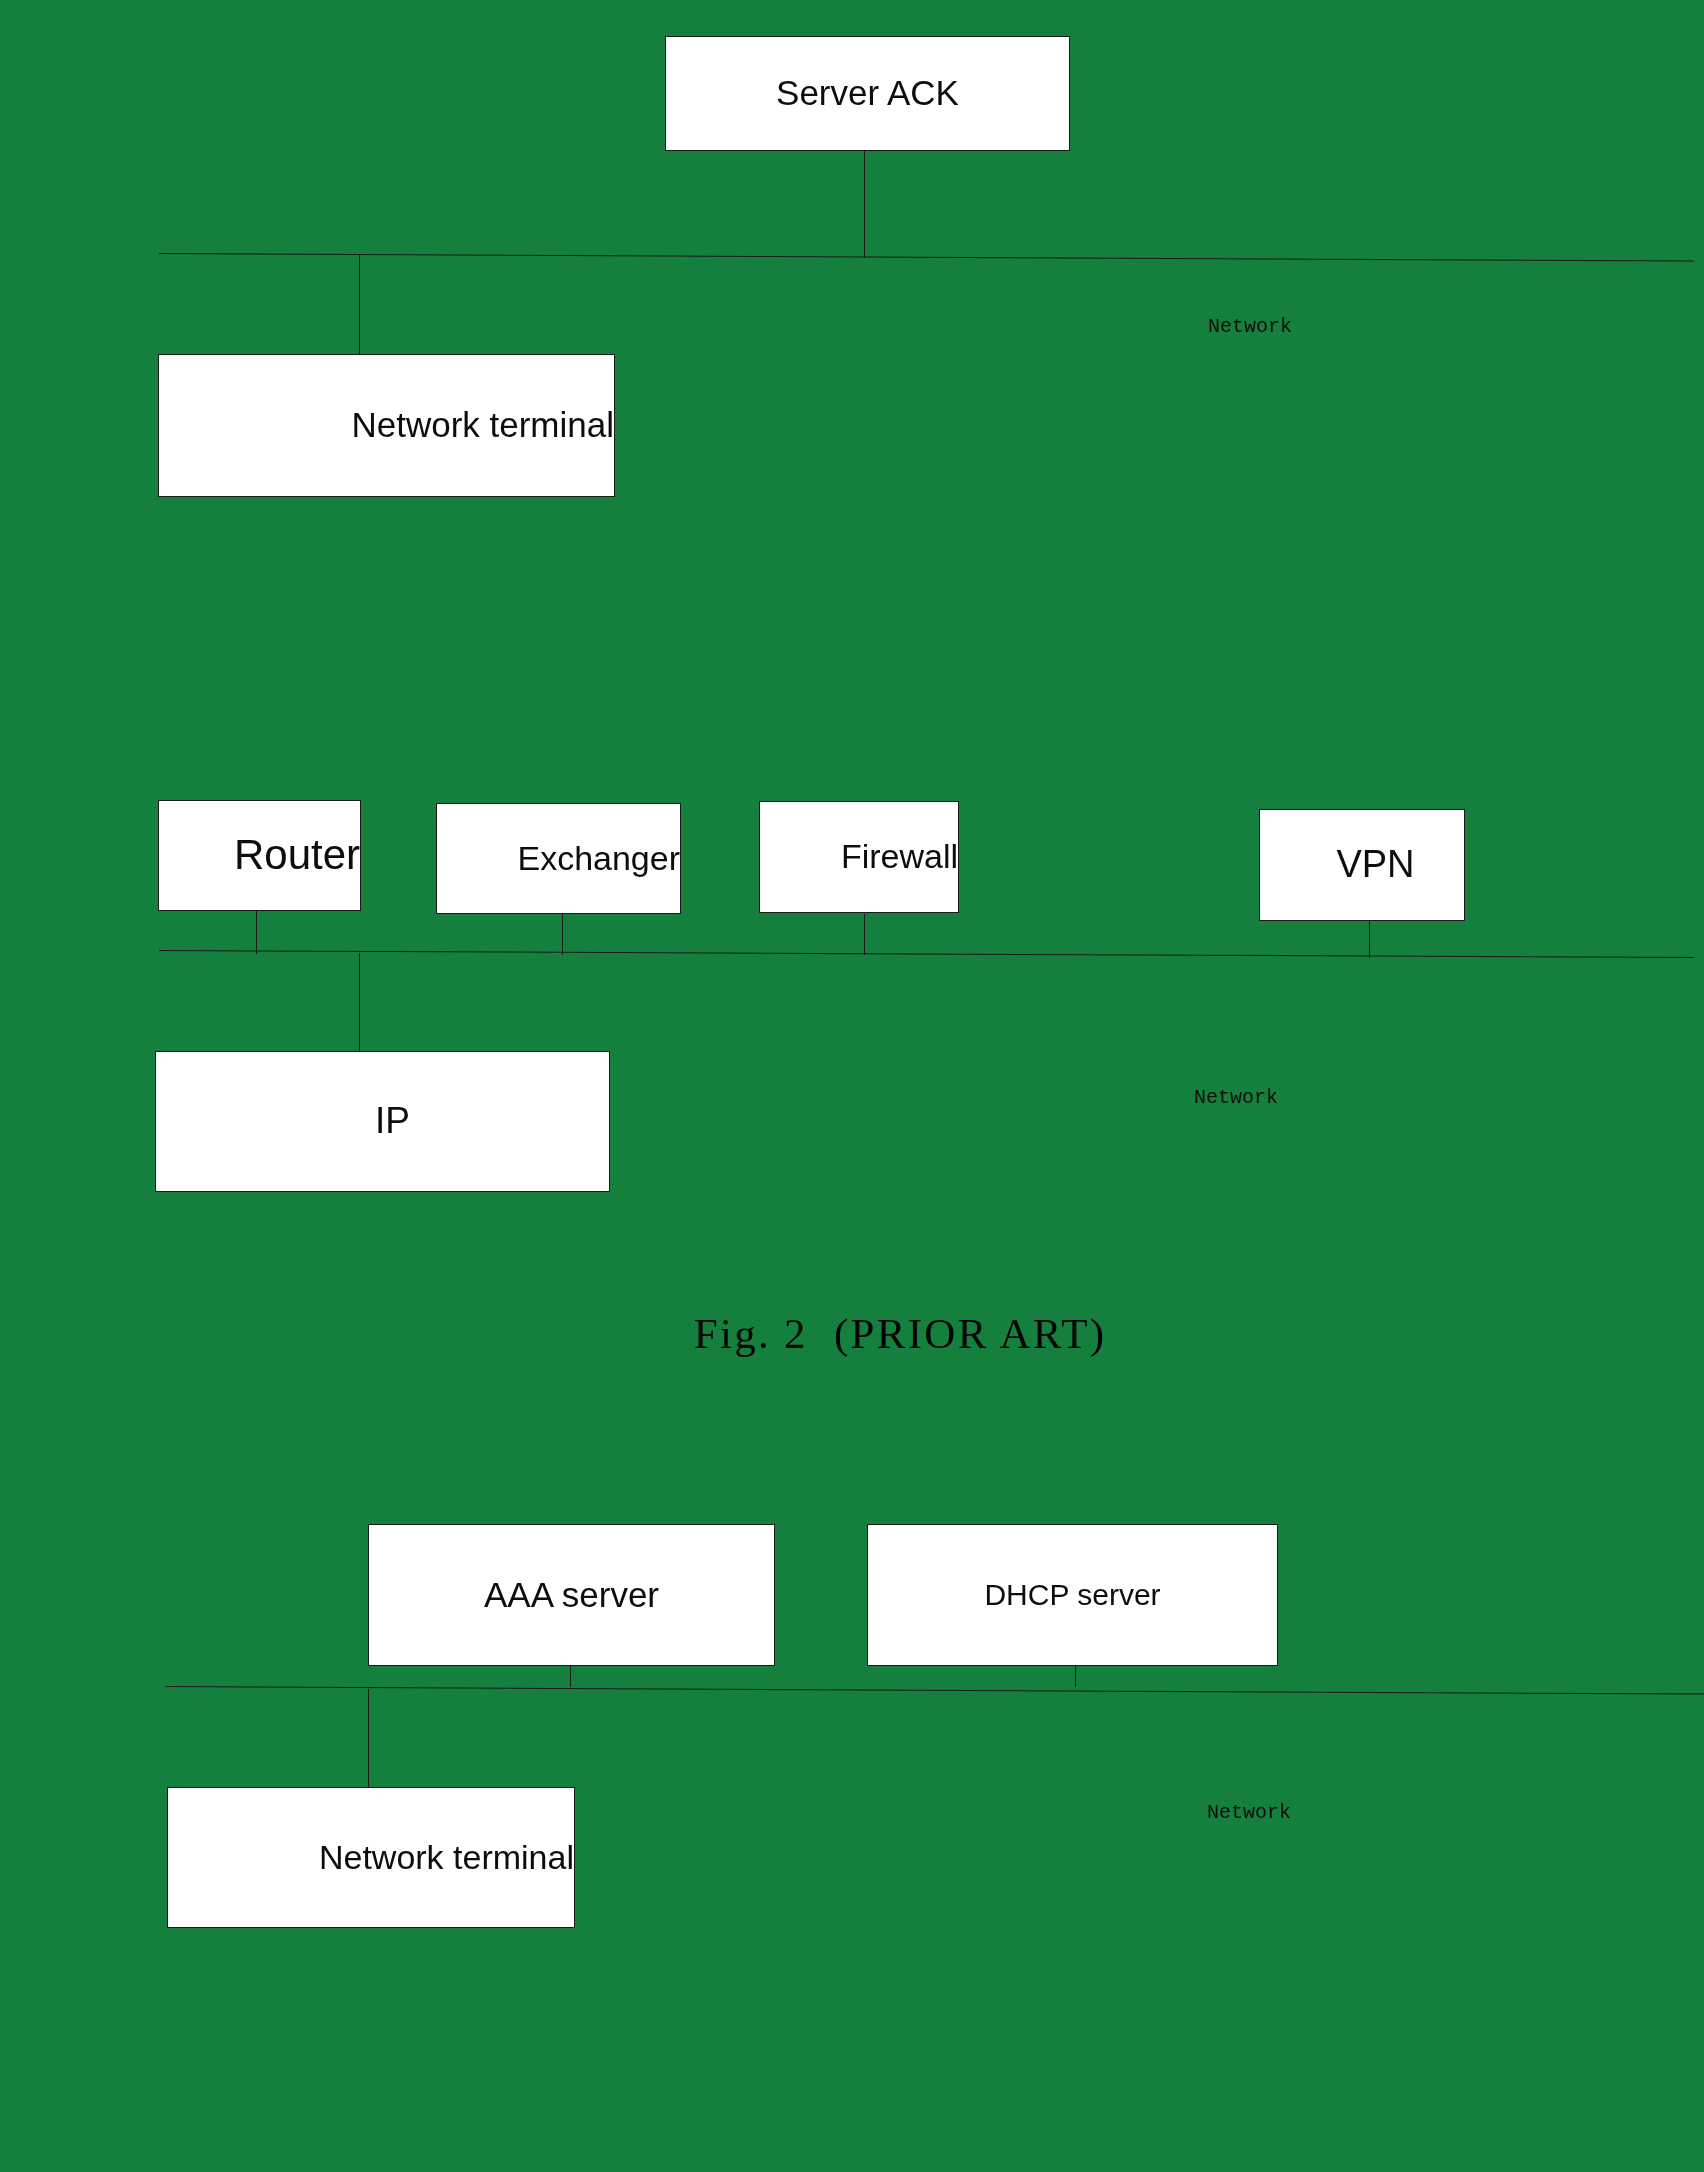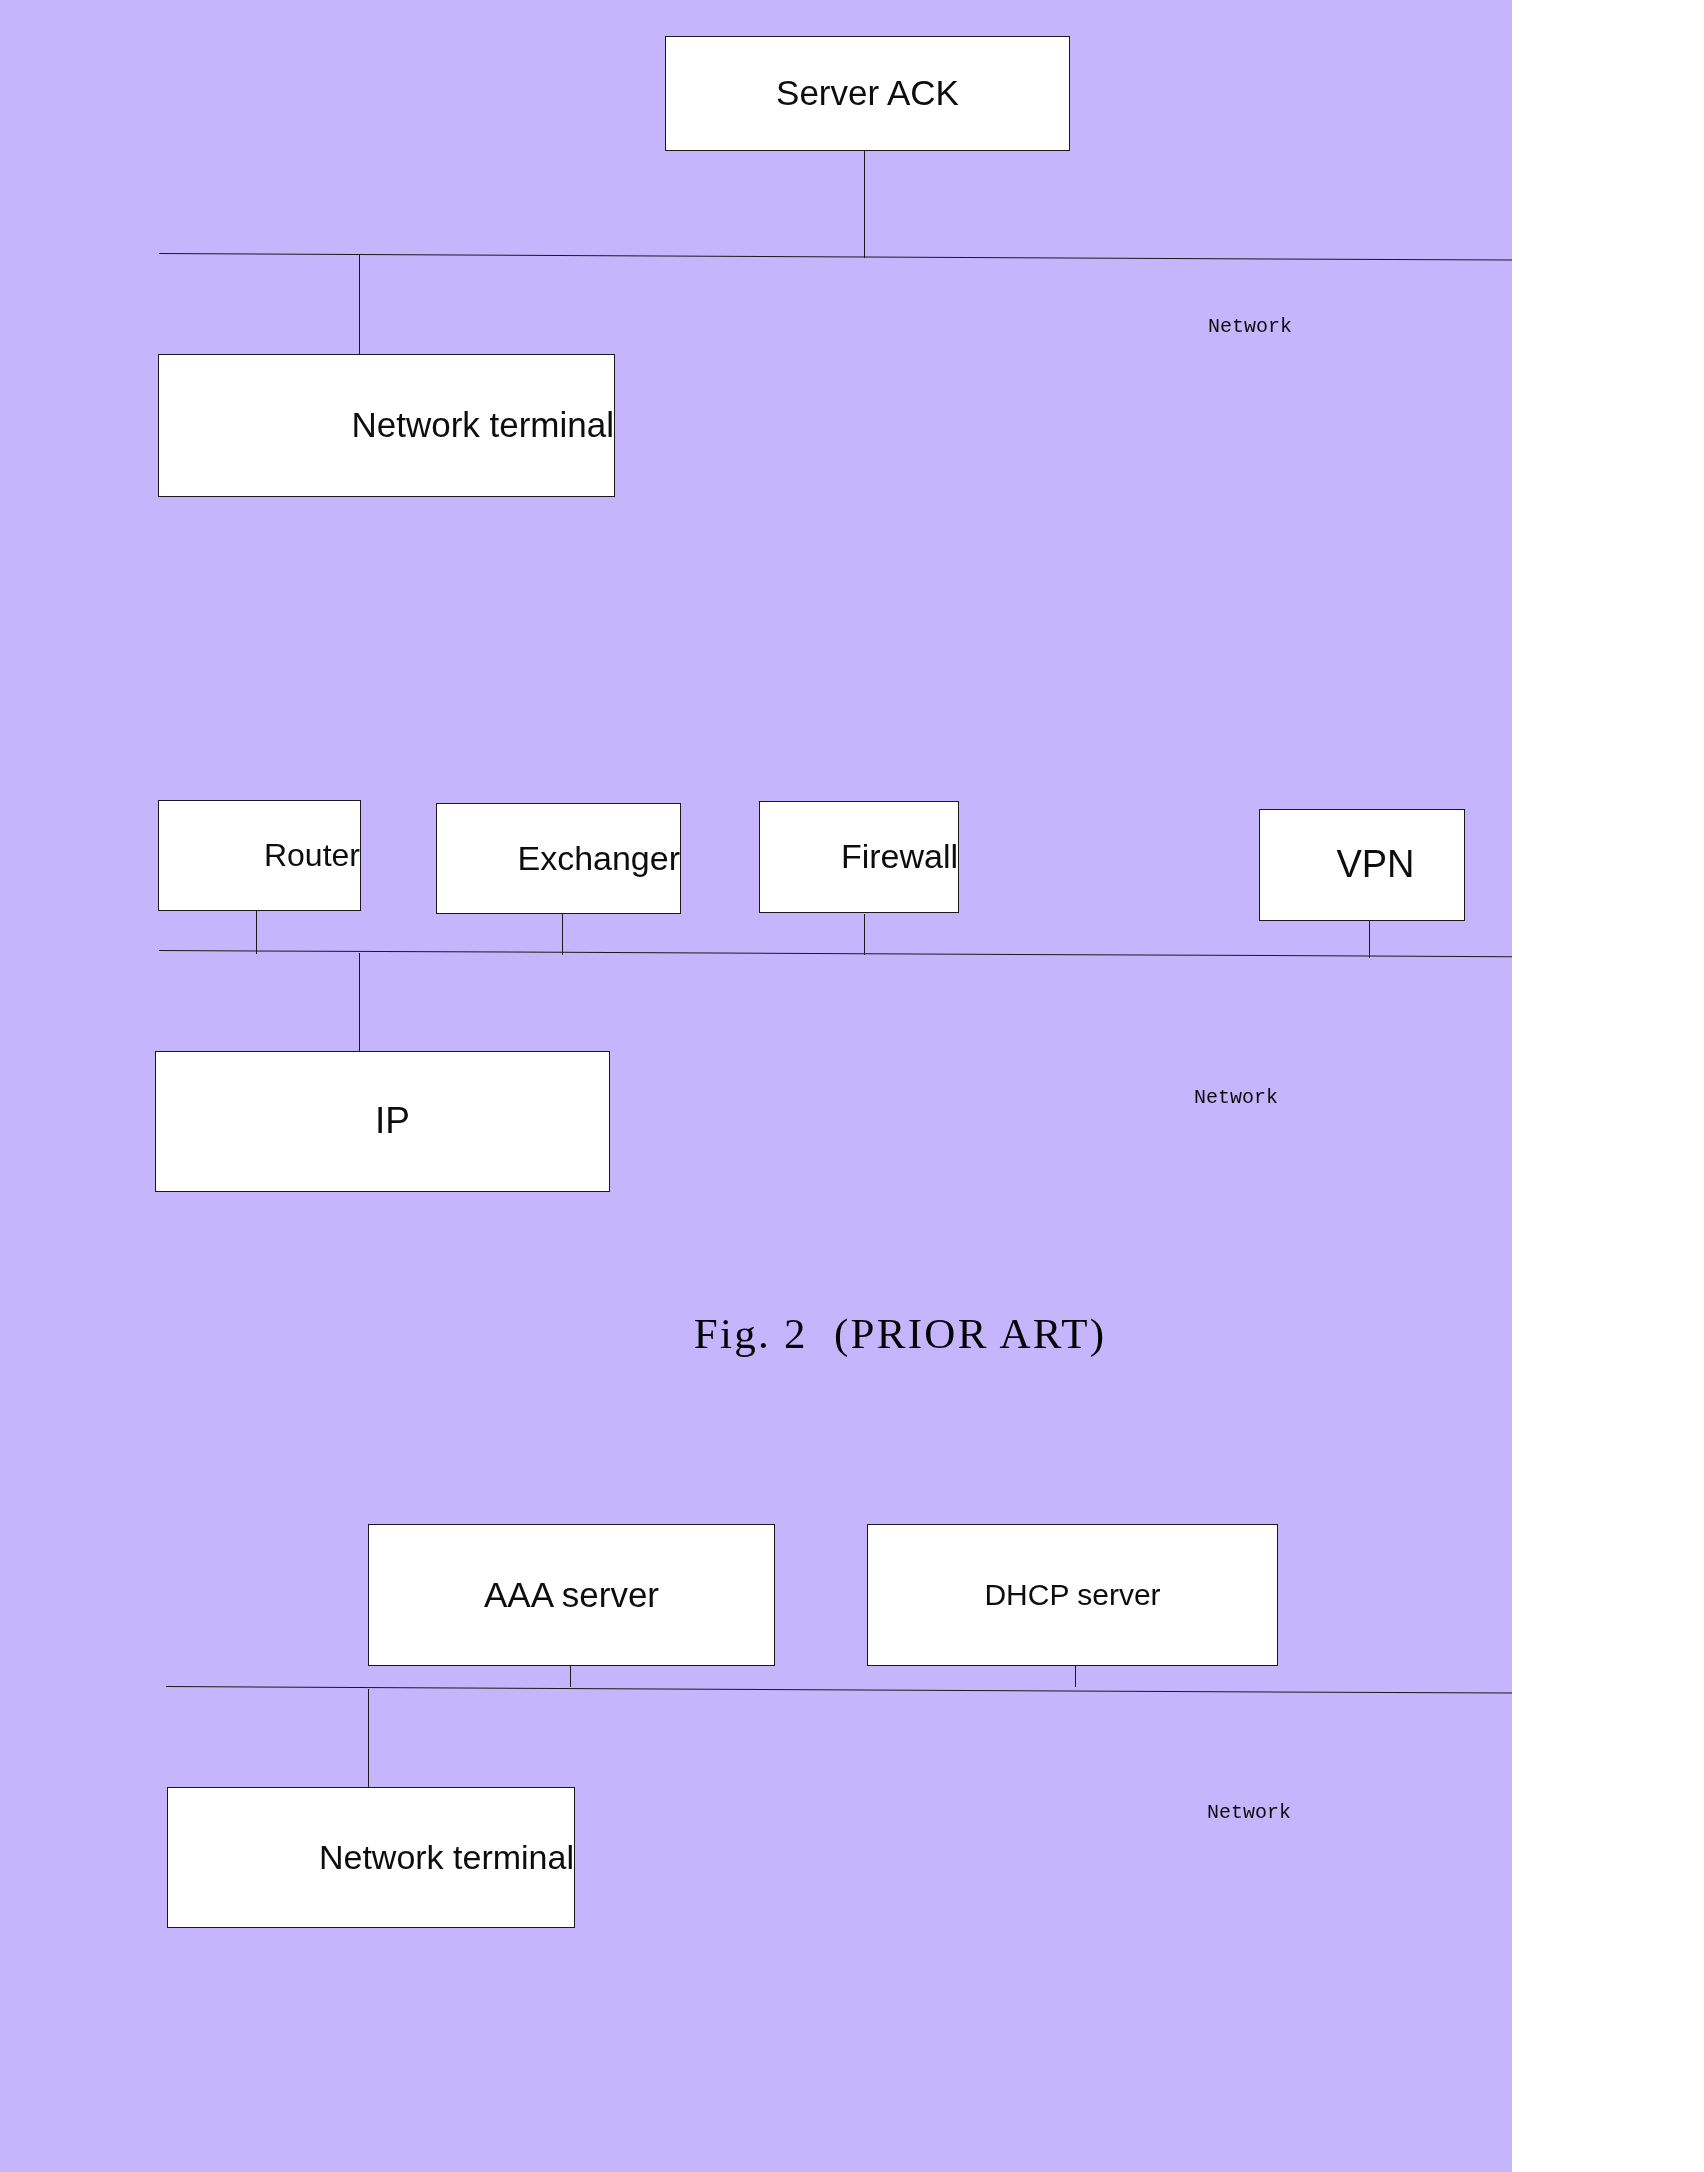--- a/index.html
+++ b/index.html
@@ -7,23 +7,23 @@
     margin: 0;
     padding: 0;
     background: #ffffff;
   }
   body {
     font-family: "Liberation Sans", sans-serif;
     color: #000000;
   }
   #page {
     position: relative;
-    width: 1512px;
+    width: 1704px;
     height: 2172px;
-    background: #c4b5fd;
+    background: #15803d;
     overflow: hidden;
   }
 
   
   .figure {
     position: absolute;
     left: 0;
     width: 1704px;
   }
 
@@ -103,21 +103,21 @@
       <span class="node-label" style="font-size:35px;">Network terminal</span>
     </div>
 
     <div class="net-label" style="left:1208px; top:315px;">Network</div>
 
   </div>
 
   <div class="figure" style="top:0;height:1453px;">
 
     <div class="node lbl-left" style="left:158px; top:800px; width:203px; height:111px; font-size:0;">
-      <span class="node-label" style="font-size:32px; padding-left:21.4px;">Router</span>
+      <span class="node-label" style="font-size:42px; padding-left:21.4px;">Router</span>
     </div>
     <div class="vline" style="left:256px; top:911px; height:43px;"></div>
 
     <div class="node lbl-left" style="left:436px; top:803px; width:245px; height:111px; font-size:0;">
       <span class="node-label" style="font-size:34px; padding-left:18.4px;">Exchanger</span>
     </div>
     <div class="vline" style="left:562px; top:914px; height:41px;"></div>
 
     <div class="node lbl-left" style="left:759px; top:801px; width:200px; height:112px; font-size:0;">
       <span class="node-label" style="font-size:34px; padding-left:17px;">Firewall</span>

